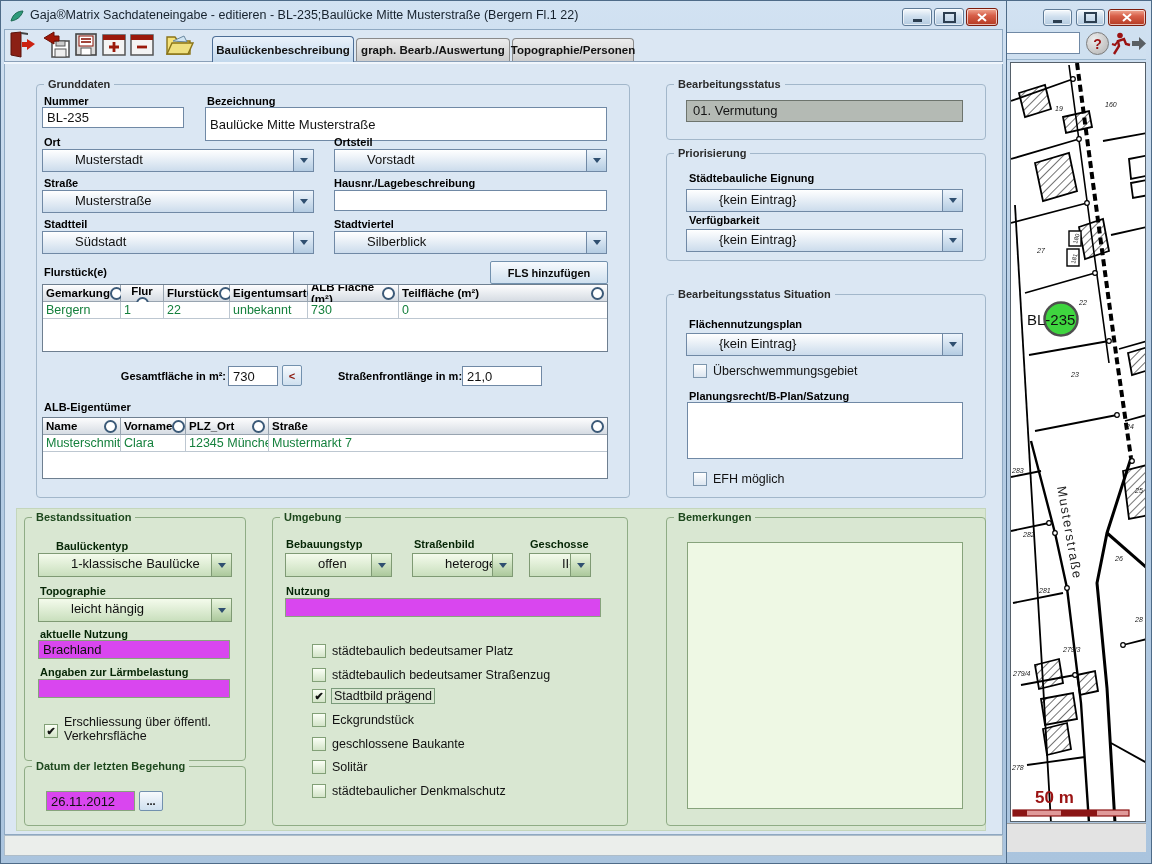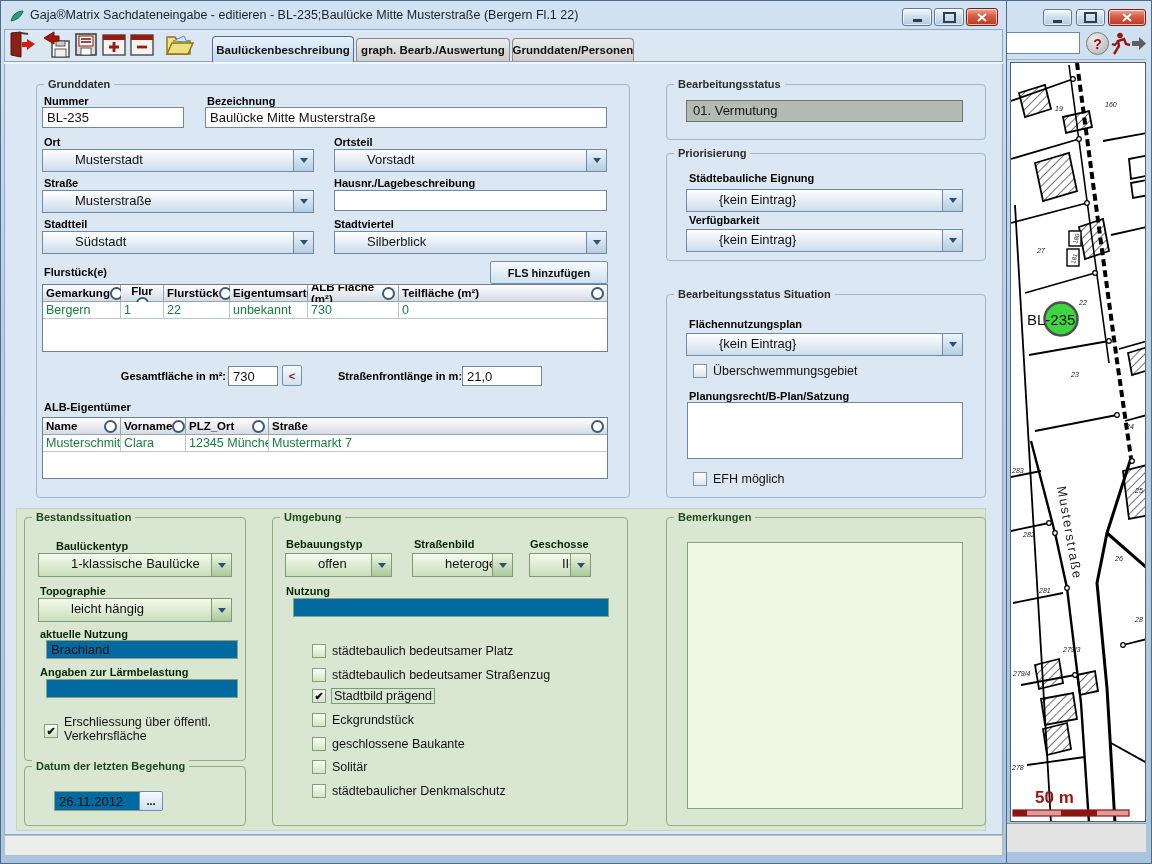--- a/index.html
+++ b/index.html
@@ -30,21 +30,21 @@
        display:flex;align-items:center;justify-content:center;}
   .tab.active{top:36px;height:26px;background:linear-gradient(#eaf2fb,#c2d8ec);border-color:#4d6e96;z-index:3;}
   .tabline1{left:4px;top:61px;width:999px;height:1px;background:#8aa0b8;z-index:1;}
   .tabline2{left:4px;top:62px;width:999px;height:2px;background:#f0f6fc;z-index:1;}
 
   
   .lbl{font-size:11px;font-weight:bold;color:#000;white-space:nowrap;}
   .glbl{font-size:11px;font-weight:bold;color:#052505;white-space:nowrap;}
   .cbl{font-size:12.5px;color:#111;white-space:nowrap;}
   .input{background:#fff;border:1px solid #7089a5;font:13px "Liberation Sans",sans-serif;padding:1px 4px;color:#111;}
-  .input.green{background:#0369a1;border-color:#87a37c;margin-left:8px;}
+  .input.green{background:#d946ef;border-color:#87a37c;}
   .groupbox{border:1px solid #a2b7ca;border-radius:4px;}
   .gb-title{position:absolute;top:-7px;left:7px;background:#dbe7f3;padding:0 4px;
             font-size:11px;font-weight:bold;color:#2b2b2b;white-space:nowrap;}
   .groupbox.green{border-color:#8fac85;}
   .groupbox.green>.gb-title{background:#d9e7d2;color:#1d481d;}
   .combo{display:flex;border:1px solid #7089a5;background:linear-gradient(#ffffff,#ccdcec);cursor:pointer;}
   .combo .ctxt{flex:1;font-size:13px;color:#111;padding:2px 0 0 4px;white-space:nowrap;overflow:hidden;margin-left:28px;}
   .combo .cbtn{width:19px;border-left:1px solid #7089a5;background:linear-gradient(#eef5fc,#b4cce2);
                display:flex;align-items:center;justify-content:center;}
   .arr{width:0;height:0;border-left:4px solid transparent;border-right:4px solid transparent;border-top:5px solid #2f4f70;}
@@ -285,32 +285,32 @@
 
   <div class="abs tabline1"></div>
   <div class="abs tabline2"></div>
   <div class="abs tab active" style="left:212px;width:142px">
       <span>Baulückenbeschreibung</span>
     </div>
   <div class="abs tab" style="left:356px;width:154px">
       <span>graph. Bearb./Auswertung</span>
     </div>
   <div class="abs tab" style="left:512px;width:122px">
-      <span>Grunddaten/Personen</span>
+      <span>Topographie/Personen</span>
     </div>
 
   <div class="abs greenzone"></div>
 
   <div class="abs groupbox" style="left:36px;top:84px;width:594px;height:414px">
     <span class="gb-title">Grunddaten</span>
   </div>
   <span class="abs lbl" style="left:44px;top:95px">Nummer</span>
   <input class="abs input" style="left: 42px; top: 107px; width: 142px; height: 21px;" value="BL-235">
   <span class="abs lbl" style="left:207px;top:95px">Bezeichnung</span>
-  <input class="abs input" style="left: 205px; top: 107px; width: 402px; height: 21px;" value="Baulücke Mitte Musterstraße">
+  <input class="abs input" style="left: 205px; top: 107px; width: 402px; height: 34px;" value="Baulücke Mitte Musterstraße">
 
   <span class="abs lbl" style="left:44px;top:136px">Ort</span>
   <div class="abs combo" style="left:42px;top:149px;width:272px;height:23px">
     <span class="ctxt">Musterstadt</span>
       <span class="cbtn">
         <i class="arr"></i>
       </span>
   </div>
   <span class="abs lbl" style="left:334px;top:136px">Ortsteil</span>
   <div class="abs combo" style="left:334px;top:149px;width:273px;height:23px">

